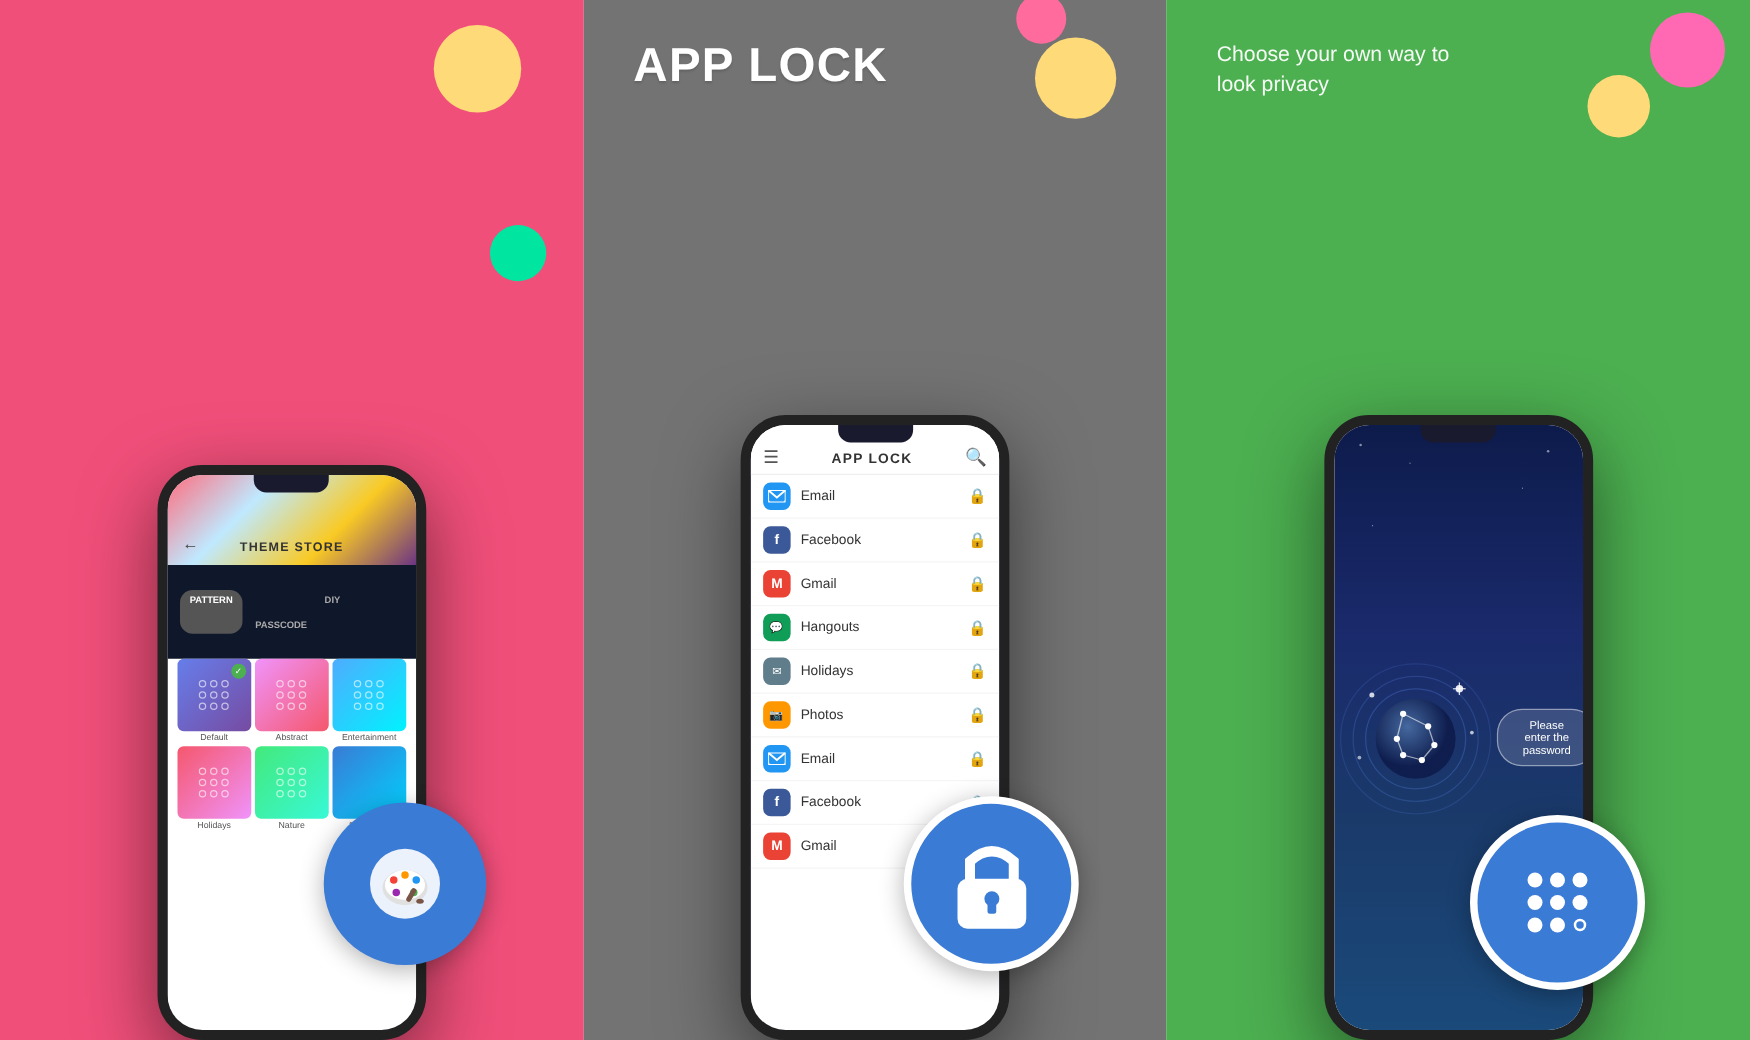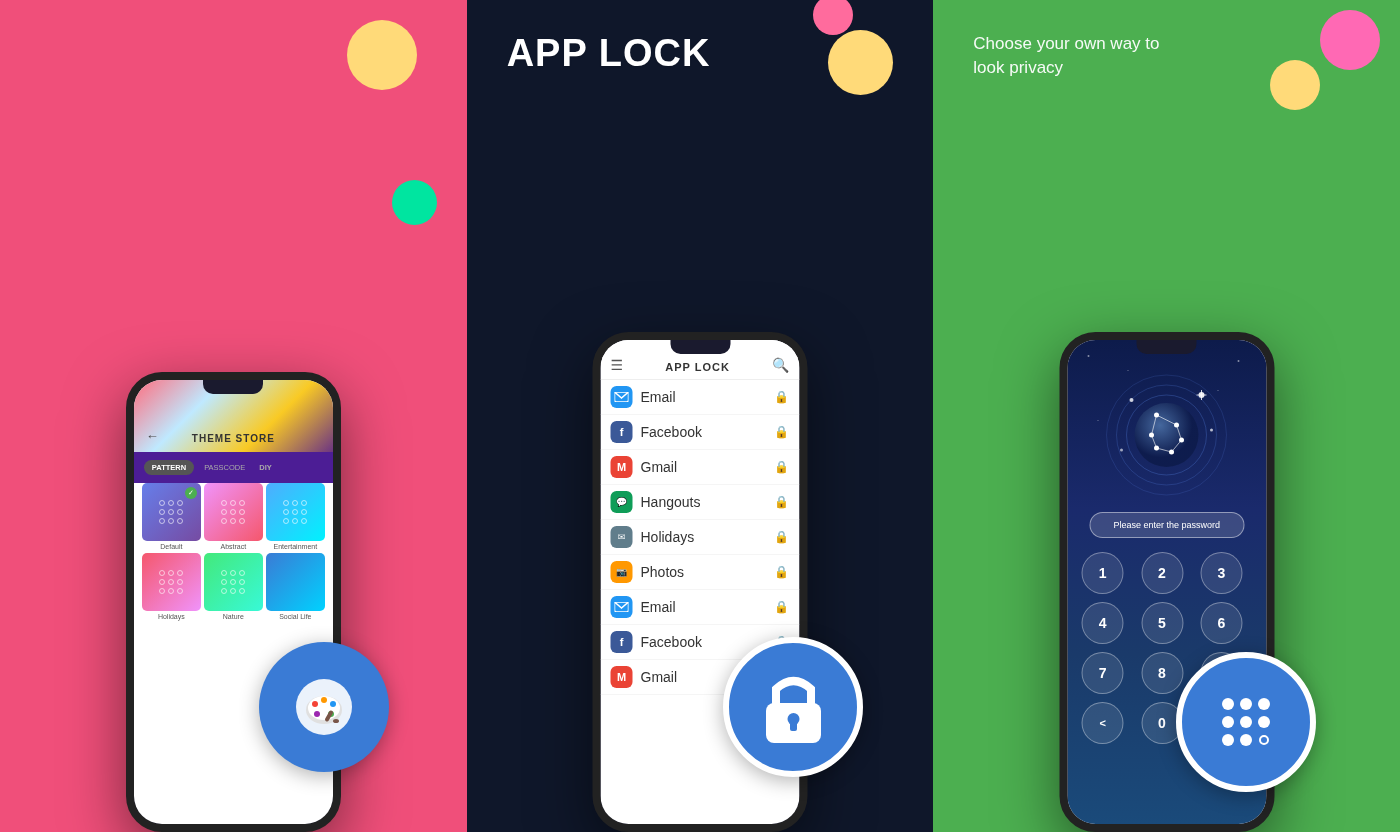--- a/index.html
+++ b/index.html
@@ -18,21 +18,21 @@
       display: flex;
       flex-direction: column;
       align-items: center;
       overflow: hidden;
     }
 
     .panel-personalize {
       background: #f04f7a;
     }
     .panel-applock {
-      background: #0f172a;
+      background: #737373;
     }
     .panel-passcode {
       background: #4caf50;
     }
 
     
     .deco-circle {
       position: absolute;
       border-radius: 50%;
     }
@@ -110,21 +110,21 @@
       border-radius: 6px;
       display: flex;
       align-items: center;
       justify-content: center;
       font-size: 10px;
       color: white;
       flex-shrink: 0;
     }
 
     .app-name {
-      font-size: 14px;
+      font-size: 11px;
       color: #333;
       flex: 1;
     }
 
     
     .lock-overlay {
       position: absolute;
       z-index: 5;
       border-radius: 50%;
       background: #3a7bd5;
@@ -170,23 +170,23 @@
   <div class="phone-container" style="width:100%;justify-content:center;bottom:0;left:0;position:absolute;">
     <div class="phone" style="width:215px;height:460px;bottom:0;border-radius:36px;border:8px solid #222;box-shadow:0 20px 60px rgba(0,0,0,0.5);">
       <div class="phone-notch"></div>
       <div class="phone-screen">
 
         <div style="height:72px;background:linear-gradient(135deg,#ff6e7f,#bfe9ff,#f9ca24,#6c3483);display:flex;align-items:flex-end;justify-content:center;padding-bottom:8px;position:relative;">
           <span style="position:absolute;left:12px;bottom:10px;font-size:13px;color:#444;">←</span>
           <span style="font-size:10px;font-weight:bold;color:#333;letter-spacing:1px;">THEME STORE</span>
         </div>
 
-        <div style="display:flex;gap:6px;padding:8px 10px;background:#4c1d95;">
+        <div style="display:flex;gap:6px;padding:20px 10px;background:#0f172a;">
           <span style="font-size:7.5px;font-weight:bold;background:#555;color:white;padding:3px 8px;border-radius:10px;">PATTERN</span>
-          <span style="font-size:7.5px;font-weight:normal;color:#aaa;padding:3px 4px;">PASSCODE</span>
+          <span style="font-size:7.5px;font-weight:bold;color:#aaa;padding:3px 4px;margin-top:20px;">PASSCODE</span>
           <span style="font-size:7.5px;font-weight:bold;color:#aaa;padding:3px 4px;">DIY</span>
         </div>
 
         <div style="display:grid;grid-template-columns:1fr 1fr 1fr;gap:3px;padding:0 8px;">
 
           <div>
             <div style="height:58px;background:linear-gradient(135deg,#667eea,#764ba2);border-radius:5px;display:flex;flex-direction:column;align-items:center;justify-content:center;position:relative;">
               <div style="display:grid;grid-template-columns:1fr 1fr 1fr;gap:3px;padding:4px;">
                 <div style="width:6px;height:6px;border-radius:50%;border:1px solid rgba(255,255,255,0.6);"></div>
                 <div style="width:6px;height:6px;border-radius:50%;border:1px solid rgba(255,255,255,0.6);"></div>
@@ -414,21 +414,21 @@
 
   <div class="panel-header">
     <div class="panel-subtitle">Choose your own way to<br>look privacy</div>
   </div>
 
   <div style="position:absolute;bottom:0;left:50%;transform:translateX(-50%);z-index:2;">
     <div class="phone" style="width:215px;height:500px;border-radius:36px;border:8px solid #222;box-shadow:0 20px 60px rgba(0,0,0,0.5);">
       <div class="phone-notch"></div>
       <div class="phone-screen">
 
-        <div style="width:100%;height:100%;background:linear-gradient(180deg,#0d1b4b 0%,#1a2a6c 35%,#1a3a6a 65%,#1a4a7a 100%);display:flex;flex-direction:column;align-items:center;justify-content:flex-start;padding-top:30px;position:relative;overflow:hidden;">
+        <div style="width:100%;height:100%;background:linear-gradient(180deg,#0d1b4b 0%,#1a2a6c 35%,#1a3a6a 65%,#1a4a7a 100%);display:flex;flex-direction:row;align-items:center;justify-content:flex-start;padding-top:30px;position:relative;overflow:hidden;">
 
           <div style="position:absolute;top:0;left:0;width:100%;height:100%;opacity:0.5;">
             <div style="position:absolute;top:15px;left:20px;width:2px;height:2px;background:white;border-radius:50%;"></div>
             <div style="position:absolute;top:30px;left:60px;width:1px;height:1px;background:white;border-radius:50%;"></div>
             <div style="position:absolute;top:10px;left:100px;width:2px;height:2px;background:white;border-radius:50%;"></div>
             <div style="position:absolute;top:50px;left:150px;width:1px;height:1px;background:white;border-radius:50%;"></div>
             <div style="position:absolute;top:80px;left:30px;width:1px;height:1px;background:white;border-radius:50%;"></div>
             <div style="position:absolute;top:20px;left:170px;width:2px;height:2px;background:white;border-radius:50%;"></div>
           </div>
 

